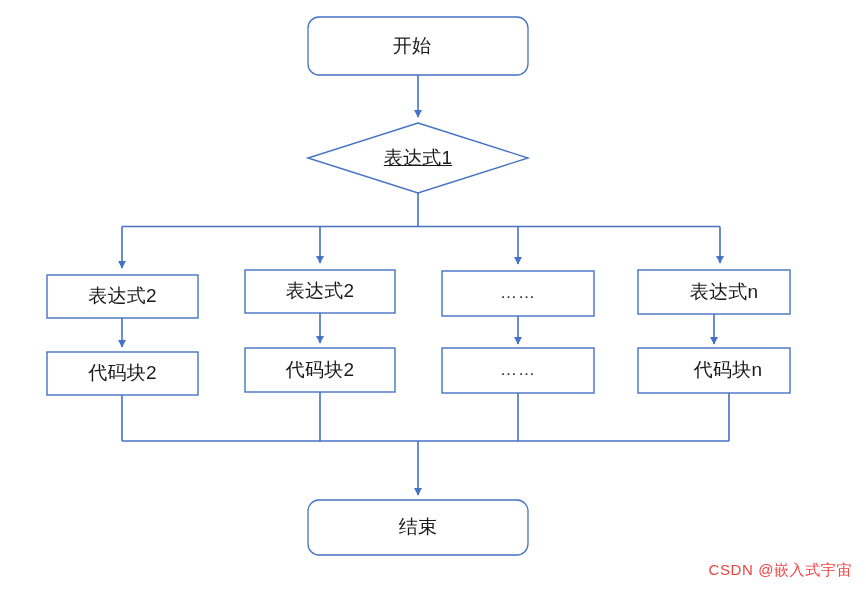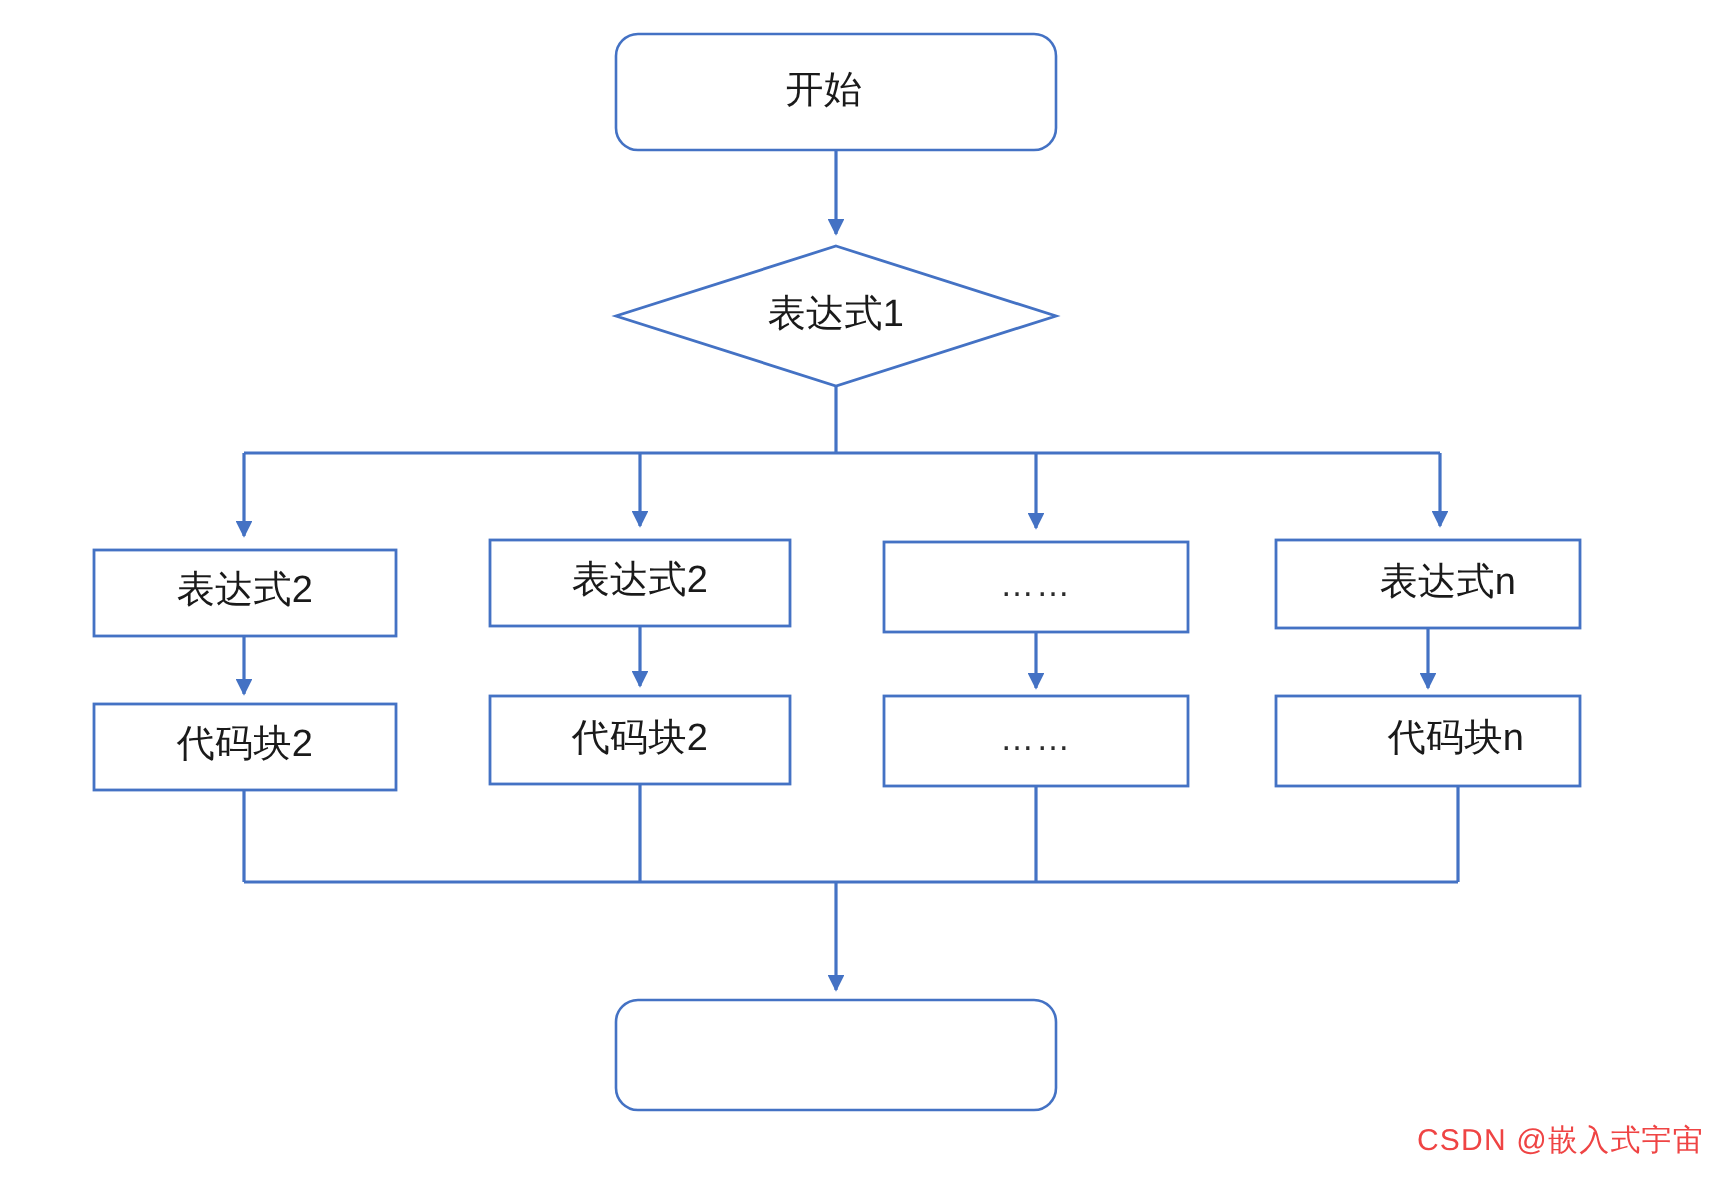--- a/index.html
+++ b/index.html
@@ -128,30 +128,31 @@
 
     <line class="connector bus" x1="122" y1="441" x2="729" y2="441"></line>
 
     <line class="connector" x1="418" y1="441" x2="418" y2="495" marker-end="url(#arrow)"></line>
 
     <rect class="node-shape terminator" x="308" y="500" width="220" height="55" rx="11" ry="11"></rect>
   </svg>
 
   <div class="node-label" style="left:308px; top:17px; width:208px; height:58px;">开始</div>
 
-  <div class="node-label" style="left:308px; top:123px; width:220px; height:70px;">表达式1</div>
+  <div class="node-label" style="left:308px; top:123px; width:220px; height:70px;text-decoration:underline;">表达式1</div>
 
   <div class="node-label" style="left:47px; top:275px; width:151px; height:43px;">表达式2</div>
   <div class="node-label" style="left:47px; top:352px; width:151px; height:43px;">代码块2</div>
 
   <div class="node-label" style="left:245px; top:270px; width:150px; height:43px;">表达式2</div>
   <div class="node-label" style="left:245px; top:348px; width:150px; height:44px;">代码块2</div>
 
   <div class="node-label ellipsis-label" style="left:442px; top:271px; width:152px; height:45px;">……</div>
   <div class="node-label ellipsis-label" style="left:442px; top:348px; width:152px; height:45px;">……</div>
 
   <div class="node-label" style="left:638px; top:270px; width:172px; height:44px;text-align:right;">表达式n</div>
   <div class="node-label" style="left:638px; top:348px; width:180px; height:45px;">代码块n</div>
 
+  <div class="node-label" style="left:308px; top:500px; width:220px; height:55px;">结束</div>
 
   <div id="watermark">CSDN @嵌入式宇宙</div>
 
 </div>
 
 </body></html>

